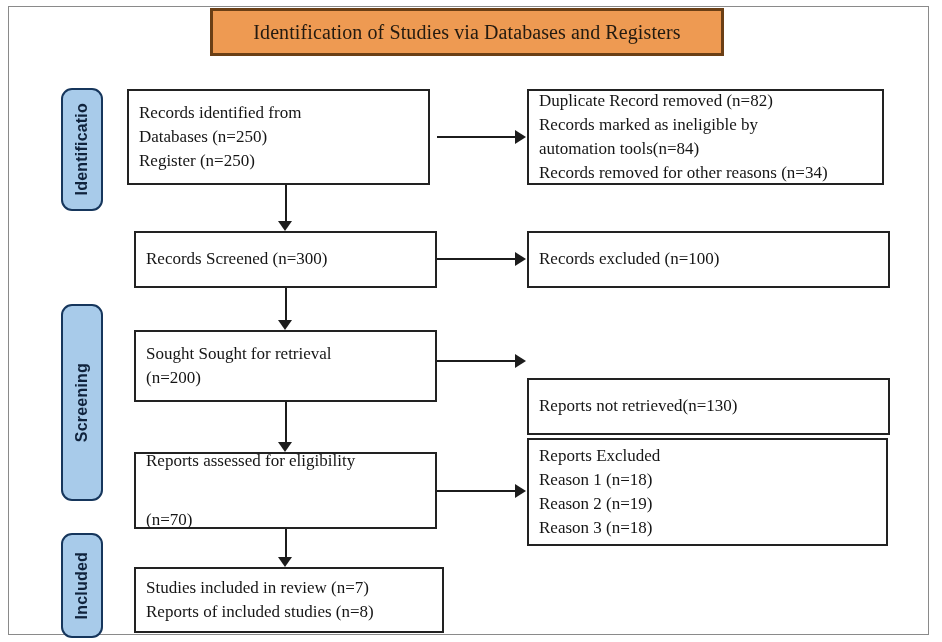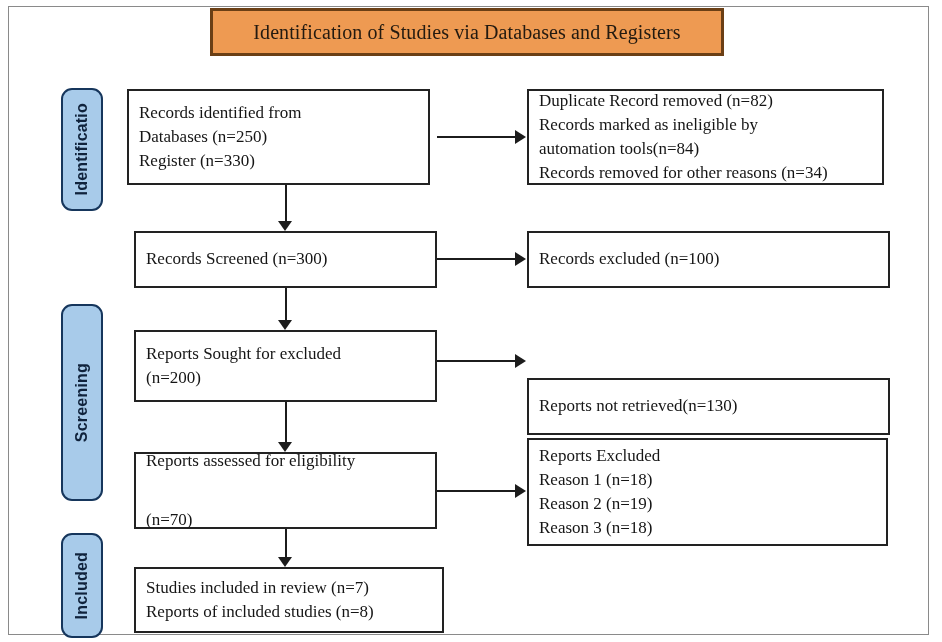--- a/index.html
+++ b/index.html
@@ -173,40 +173,40 @@
   <div class="stage-pill" id="stage-screening">
     <span class="stage-label">Screening</span>
   </div>
   <div class="stage-pill" id="stage-included">
     <span class="stage-label">Included</span>
   </div>
 
   <div class="flow-box" id="box-identified">
     <span class="line">Records identified from</span>
     <span class="line">Databases (n=250)</span>
-    <span class="line">Register (n=330)</span>
+    <span class="line">Register (n=250)</span>
   </div>
 
   <div class="flow-box" id="box-removed">
     <span class="line">Duplicate Record removed (n=82)</span>
     <span class="line">Records marked as ineligible by</span>
     <span class="line">automation tools(n=84)</span>
     <span class="line">Records removed for other reasons (n=34)</span>
   </div>
 
   <div class="flow-box" id="box-screened">
     <span class="line">Records Screened (n=300)</span>
   </div>
 
   <div class="flow-box" id="box-excluded">
     <span class="line">Records excluded (n=100)</span>
   </div>
 
   <div class="flow-box" id="box-sought">
-    <span class="line">Reports Sought for excluded</span>
+    <span class="line">Sought Sought for retrieval</span>
     <span class="line">(n=200)</span>
   </div>
 
   <div class="flow-box" id="box-notretrieved">
     <span class="line">Reports not retrieved(n=130)</span>
   </div>
 
   <div class="flow-box" id="box-assessed">
     <span class="line">Reports assessed for eligibility</span>
     <span class="line">(n=70)</span>

